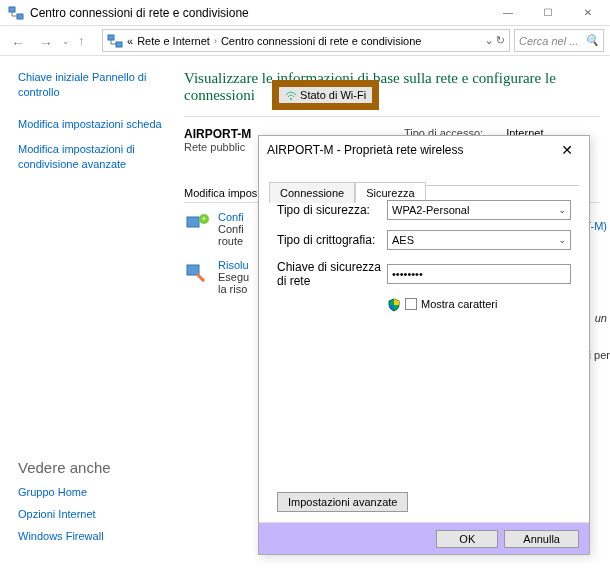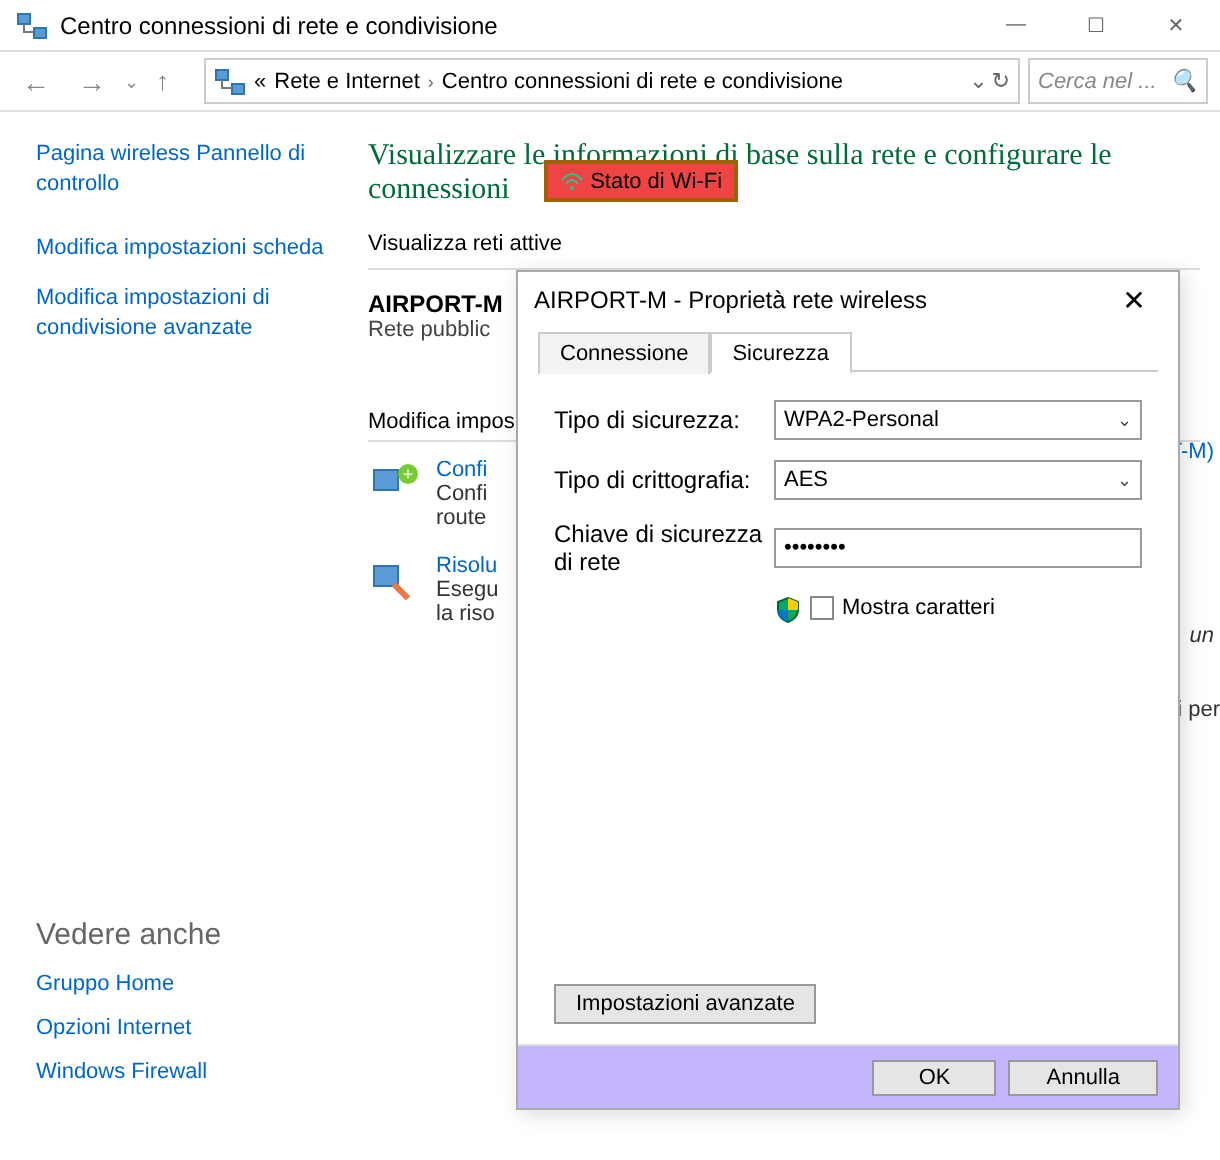--- a/index.html
+++ b/index.html
@@ -44,30 +44,30 @@
     .net-right { font-size: 11px; }
     .net-label { color: #444; margin-right: 20px; }
     
     .section-head2 { color: #000; font-size: 11px; margin-top: 34px; border-bottom: 1px solid #ddd; padding-bottom: 3px; margin-bottom: 8px; }
     .setting-item { display: flex; margin-bottom: 12px; }
     .setting-icon { width: 28px; height: 28px; margin-right: 6px; flex-shrink: 0; }
     .setting-title { color: #0066cc; font-size: 11px; }
     .setting-desc { font-size: 11px; color: #333; }
     
     
-    .wifi-state { position: absolute; left: 92px; top: 24px; background: #ef4444; border: 2px solid #a16207; padding: 2px 6px; font-size: 11px; z-index: 5; }
+    .wifi-state { position: absolute; left: 92px; top: 24px; background: #e5e5e5; border: 7px solid #a16207; padding: 2px 6px; font-size: 11px; z-index: 5; }
     
     
     .dialog { position: absolute; left: 258px; top: 135px; width: 332px; height: 420px; border: 1px solid #aaa; background: #fff; box-shadow: 2px 2px 10px rgba(0,0,0,0.15); z-index: 100; }
     .dlg-title { display: flex; align-items: center; height: 28px; padding: 0 8px; font-size: 12px; }
     .dlg-title-text { flex: 1; }
     .dlg-close { width: 28px; height: 20px; display: flex; align-items: center; justify-content: center; font-size: 14px; font-family: Arial; }
     .dlg-body { padding: 0 10px; height: calc(100% - 60px); position: relative; }
     .tabs { display: flex; border-bottom: 1px solid #ccc; position: relative; }
-    .tab { padding: 4px 10px 3px; font-size: 11px; border: 1px solid #ccc; border-bottom: none; background: #fff; position: relative; top: 2px; }
+    .tab { padding: 4px 10px 3px; font-size: 11px; border: 1px solid #ccc; border-bottom: none; background: #fff; position: relative; top: 18px; }
     .tab.inactive { background: #f3f3f3; }
     .tab.active { border-bottom: 1px solid #fff; }
     .tab-content { padding: 14px 8px 8px; }
     .form-row { display: flex; align-items: center; margin-bottom: 10px; }
     .form-label { width: 110px; font-size: 12px; }
     .form-select, .form-input { flex: 1; border: 1px solid #999; height: 20px; font-size: 11px; padding: 0 4px; background: #fff; display: flex; align-items: center; position: relative; }
     .select-arrow { position: absolute; right: 4px; font-size: 9px; color: #444; }
     .check-row { display: flex; margin-top: 6px; margin-left: 110px; gap: 4px; font-size: 11px; }
     .shield { width: 14px; height: 14px; }
     .checkbox { width: 12px; height: 12px; border: 1px solid #888; background: #fff; }
@@ -122,34 +122,33 @@
   </div>
   <div class="search">
       <span>Cerca nel ... </span>
       <span style="margin-left:auto">🔍</span>
     </div>
 </div>
 
 <div class="main-area">
 
   <div class="sidebar">
-    <div class="side-link side-link-multi side-block">Pagina wireless Pannello di controllo</div>
+    <div class="side-link side-link-multi side-block">Chiave iniziale Pannello di controllo</div>
     <div class="side-link">Modifica impostazioni scheda</div>
     <div class="side-link side-link-multi">Modifica impostazioni di condivisione avanzate</div>
     <div class="side-footer">
       <div class="side-footer-head">Vedere anche</div>
       <div class="side-link">Gruppo Home</div>
       <div class="side-link">Opzioni Internet</div>
       <div class="side-link">Windows Firewall</div>
     </div>
   </div>
 
   <div class="content">
     <div class="h1">Visualizzare le informazioni di base sulla rete e configurare le connessioni</div>
-    <div class="sub">Visualizza reti attive</div>
     <div class="separator"></div>
     <div class="net-row">
       <div class="net-left">
         <div class="net-name">AIRPORT-M</div>
         <div class="net-pub">Rete pubblic</div>
         <div class="wifi-state">
           <svg width="12" height="12" viewBox="0 0 12 12" style="vertical-align:-2px">
               <path d="M1 6 Q6 0 11 6" stroke="#3b8" fill="none"></path>
               <path d="M3 8 Q6 4 9 8" stroke="#3b8" fill="none"></path>
               <circle cx="6" cy="10" r="1" fill="#3b8"></circle>

